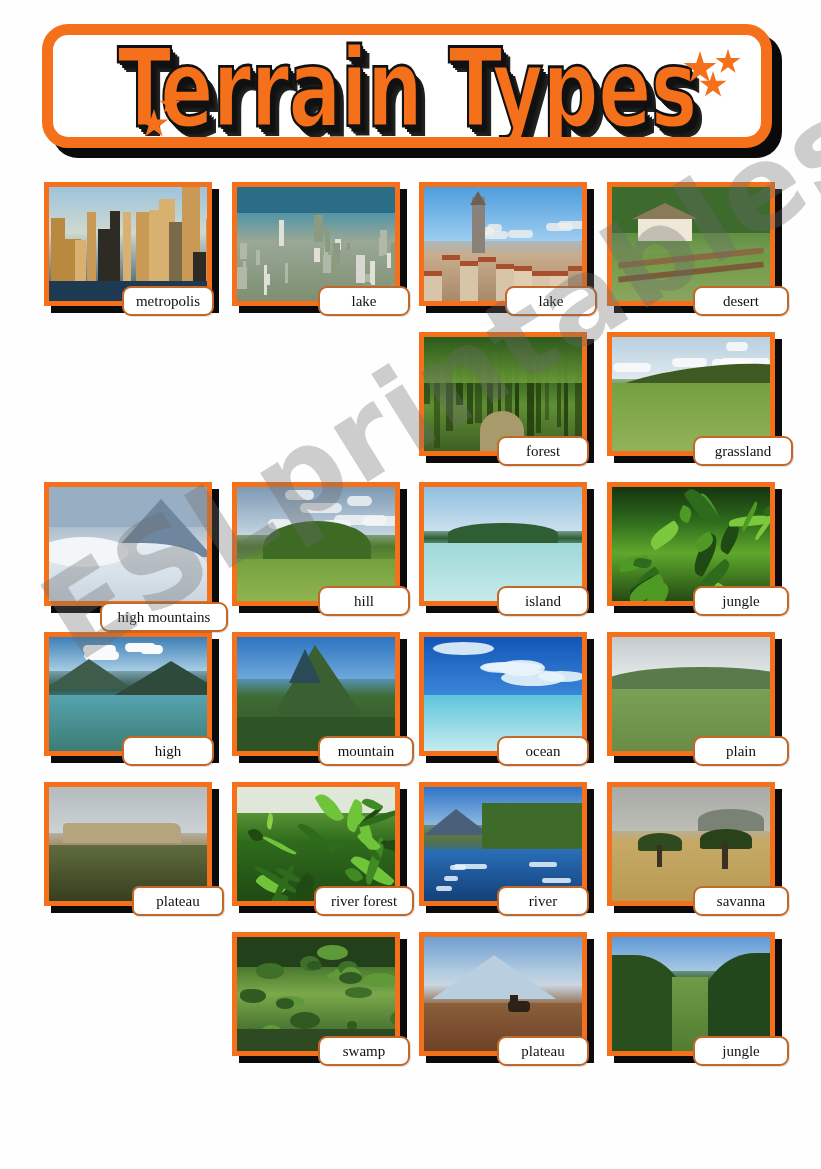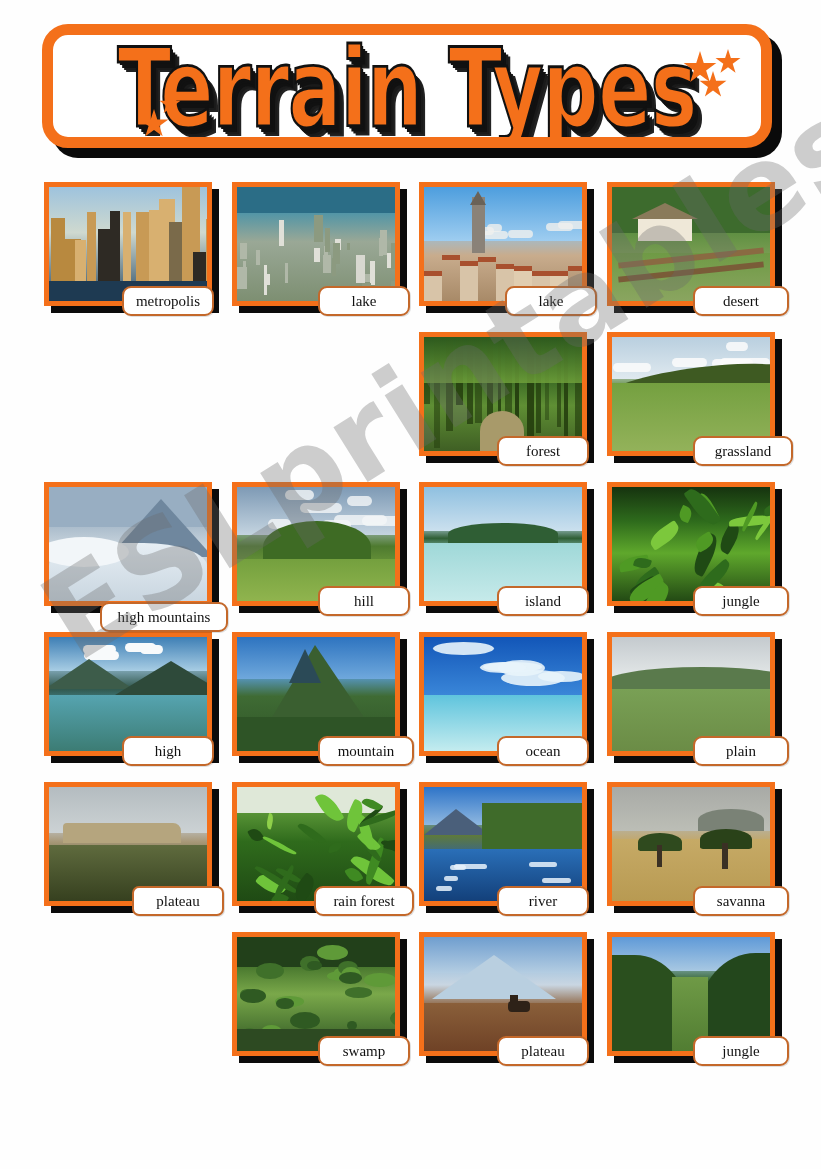--- a/index.html
+++ b/index.html
@@ -563,21 +563,21 @@
               <div style="position: absolute; left: 102.034px; top: 21.6687px; width: 30.7539px; height: 13.5121px; background: rgb(111, 196, 58); border-radius: 70% 10%; transform: rotate(-65.5086deg);"></div>
               <div style="position: absolute; left: 24.8px; top: 31.2002px; width: 16.2998px; height: 6.28963px; background: rgb(143, 208, 74); border-radius: 70% 10%; transform: rotate(-74.6611deg);"></div>
               <div style="position: absolute; left: 53.6466px; top: 92.6705px; width: 26.8246px; height: 15.5446px; background: rgb(31, 74, 20); border-radius: 70% 10%; transform: rotate(-51.819deg);"></div>
               <div style="position: absolute; left: 120.771px; top: 27.9714px; width: 41.2107px; height: 6.99802px; background: rgb(47, 107, 28); border-radius: 70% 10%; transform: rotate(-15.7148deg);"></div>
               <div style="position: absolute; left: 125.166px; top: 12.6548px; width: 20.3492px; height: 9.01146px; background: rgb(63, 138, 34); border-radius: 70% 10%; transform: rotate(33.0246deg);"></div>
               <div style="position: absolute; left: 76.0553px; top: 12.7831px; width: 32.7109px; height: 15.0757px; background: rgb(111, 196, 58); border-radius: 70% 10%; transform: rotate(58.2324deg);"></div>
               <div style="position: absolute; left: 27.9796px; top: 92.4059px; width: 38.0496px; height: 7.17367px; background: rgb(47, 107, 28); border-radius: 70% 10%; transform: rotate(-56.9641deg);"></div>
               <div style="position: absolute; left: 90.792px; top: 56.3531px; width: 13.5122px; height: 9.43031px; background: rgb(47, 107, 28); border-radius: 70% 10%; transform: rotate(-10.4446deg);"></div>
             </div>
           </div>
-          <div class="chip" style="left: 82px; top: 104px; width: 100px;">rain forest</div>
+          <div class="chip" style="left: 82px; top: 104px; width: 100px;">river forest</div>
         </div>
         <div class="card" style="left: 419px;">
           <div class="shadow"></div>
           <div class="photo-frame">
             <div class="photo sc-river">
               <div style="position: absolute; left: 0px; right: 0px; top: 0px; height: 38px; background: linear-gradient(rgb(46, 116, 200), rgb(143, 184, 224));"></div>
               <div style="position: absolute; left: 0px; top: 22px; width: 0px; height: 0px; border-left: 32px solid transparent; border-right: 34px solid transparent; border-bottom: 26px solid rgb(74, 95, 122);"></div>
               <div style="position: absolute; left: 58px; top: 16px; right: 0px; height: 46px; background: rgb(63, 107, 42);"></div>
               <div style="position: absolute; left: 0px; right: 0px; bottom: 0px; height: 52px; background: linear-gradient(rgb(42, 111, 184), rgb(19, 64, 122));"></div>
               <div style="position: absolute; left: 117.964px; bottom: 17.6566px; width: 28.6394px; height: 5px; background: rgb(232, 242, 251); border-radius: 6px; opacity: 0.85;"></div>

